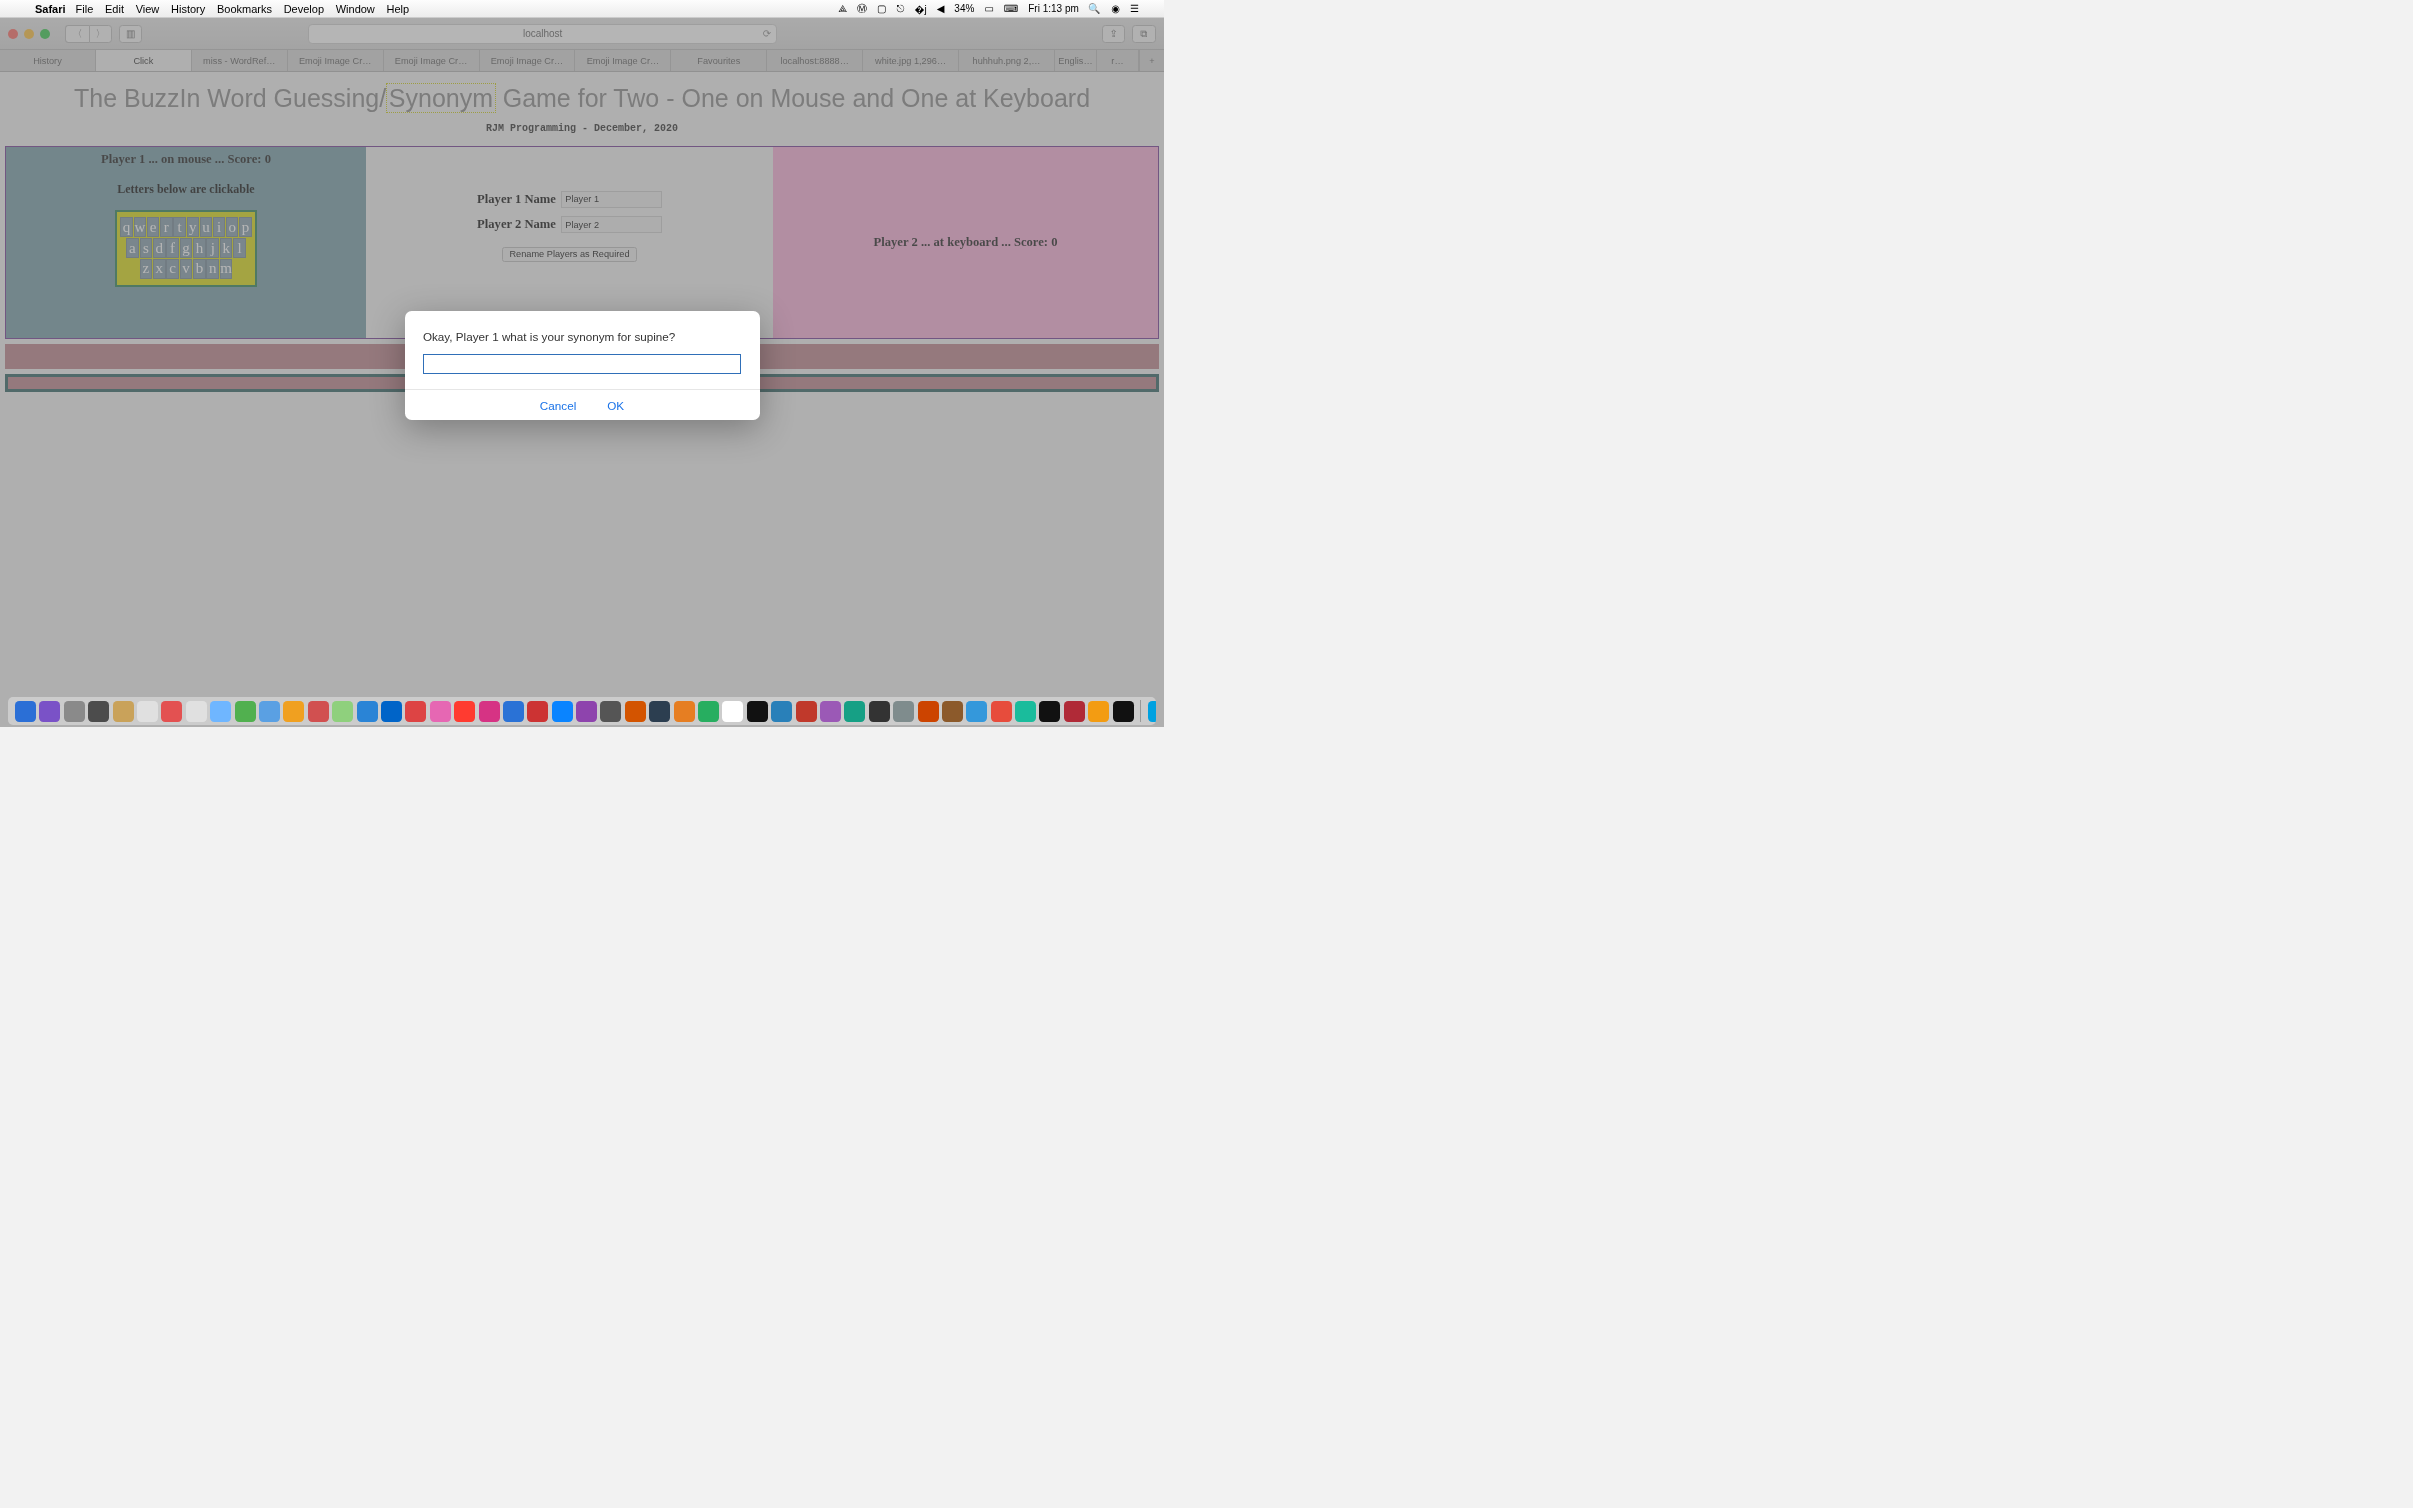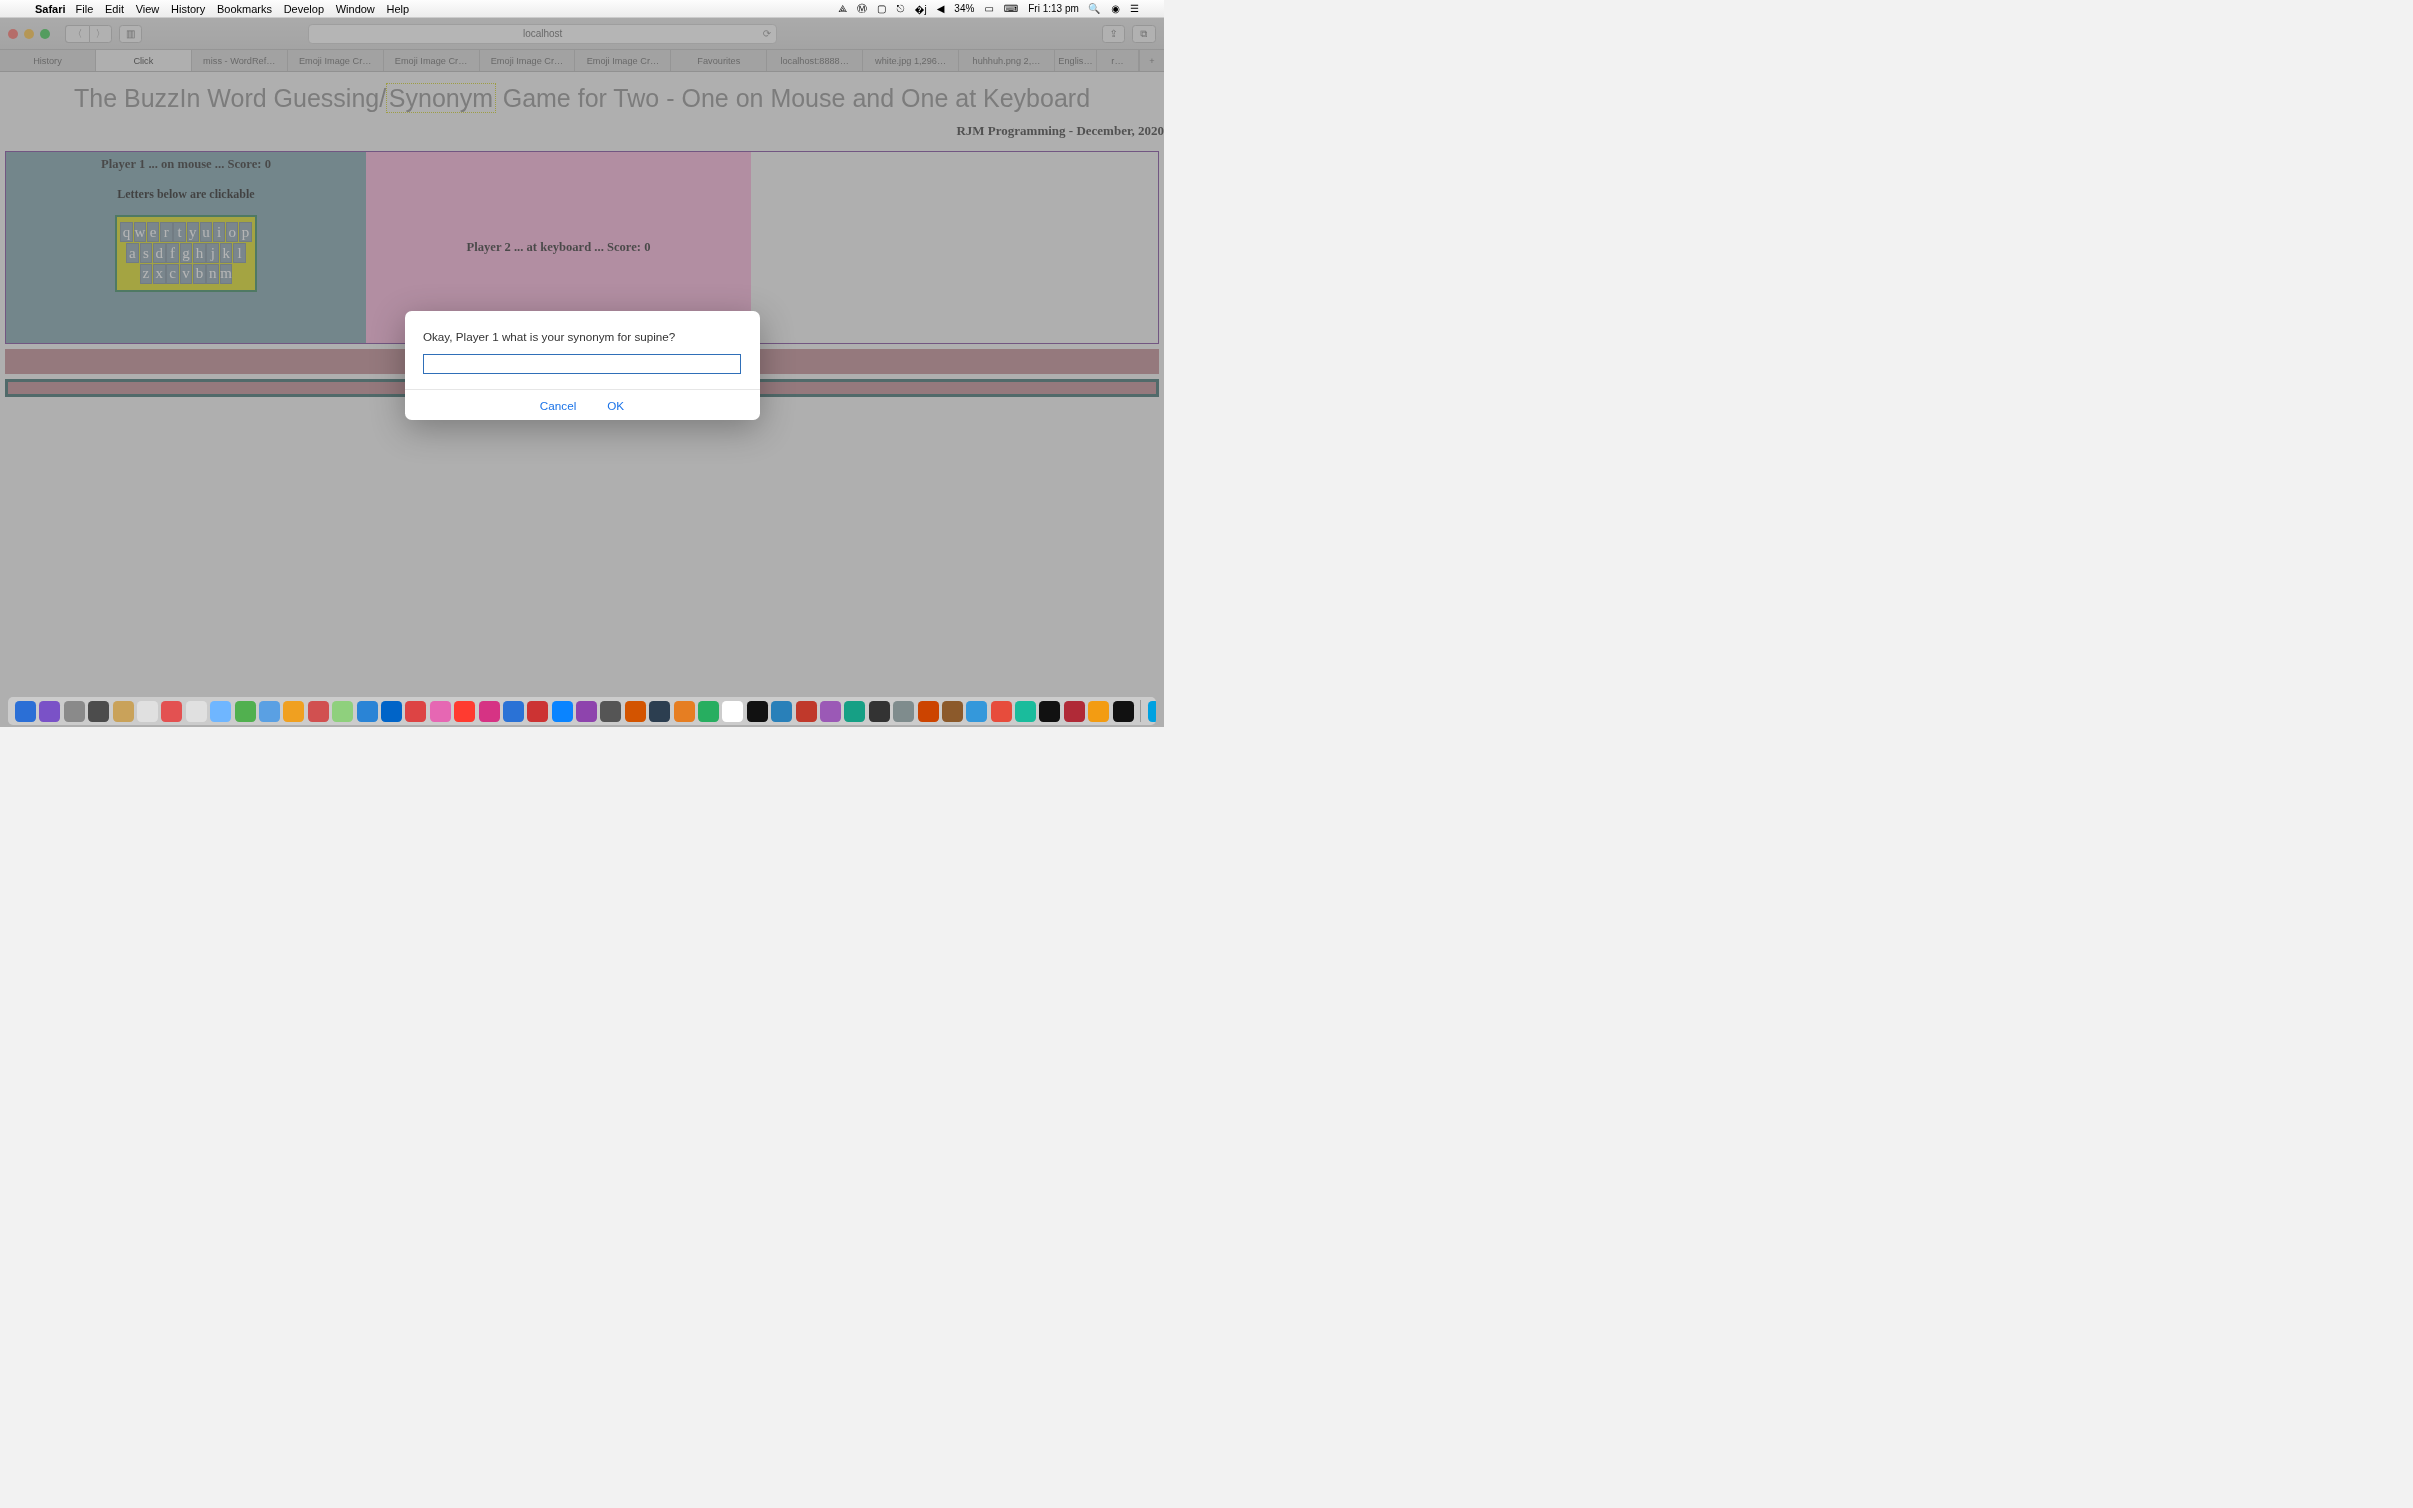--- a/index.html
+++ b/index.html
@@ -30,21 +30,21 @@
 .tabs { height:22px; background:#d6d6d6; display:flex; border-bottom:0.8px solid #b0b0b0; font-size:9.2px; }
 .tab { flex:1; max-width:101px; border-right:0.8px solid #b8b8b8; display:flex; align-items:center; justify-content:center; color:#555; overflow:hidden; white-space:nowrap; text-overflow:ellipsis; padding:0 5px; }
 .tab.active { background:#f2f2f2; color:#222; }
 .tab.small { max-width:42px; }
 .newtab { width:25px; display:flex; align-items:center; justify-content:center; color:#666; border-left:0.8px solid #b8b8b8; margin-left:auto; }
 
 
 .page { position:relative; }
 h1.title { text-align:center; font-family:Georgia,serif; font-size:25px; font-weight:normal; color:#818181; padding:11.7px 0 3.4px; }
 h1.title .syn { border:1.7px dotted #c9c900; padding:0 1.7px; color:#818181; }
-h2.sub { text-align:right; font-family:Liberation Serif, serif; font-size:13px; font-weight:bold; color:#222; padding:6.7px 0 11.7px; }
+h2.sub { text-align:center; font-family:Liberation Mono, monospace; font-size:10px; font-weight:bold; color:#222; padding:6.7px 0 11.7px; }
 
 .board { border:1.7px solid #6a2d8f; margin:0 5px; display:flex; height:193px; }
 .col1 { width:360px; background:#6e98a3; text-align:center; padding-top:5px; }
 .col2 { flex:1; display:flex; flex-direction:column; align-items:center; padding-top:44px; gap:8.4px; }
 .col3 { width:385px; background:#f9a8d4; display:flex; align-items:center; justify-content:center; }
 .plabel { font-family:Georgia,serif; font-weight:bold; font-size:12.6px; color:#111; }
 .hint { font-family:Georgia,serif; font-weight:bold; font-size:12px; margin-top:15px; }
 
 .kbd { margin:13.4px auto 0; width:142px; background:#d9d900; border:2.5px solid #1e7a4a; padding:5px 3.4px; }
 .krow { display:flex; justify-content:center; gap:0.8px; margin-bottom:0.8px; }
@@ -178,20 +178,31 @@
         <div class="krow" id="krow2">
             <div class="key">z</div>
             <div class="key">x</div>
             <div class="key">c</div>
             <div class="key">v</div>
             <div class="key">b</div>
             <div class="key">n</div>
             <div class="key">m</div>
           </div>
       </div>
+    </div>
+    <div class="col2">
+      <div class="prow">
+        <label>Player 1 Name</label>
+        <input value="Player 1" style="">
+      </div>
+      <div class="prow">
+        <label>Player 2 Name</label>
+        <input value="Player 2" style="">
+      </div>
+      <button class="renbtn">Rename Players as Required</button>
     </div>
     <div class="col3">
       <div class="plabel">Player 2 ... at keyboard ... Score: 0</div>
     </div>
   </div>
 
   <div class="bar1"></div>
   <div class="bar2"></div>
 </div>
 

